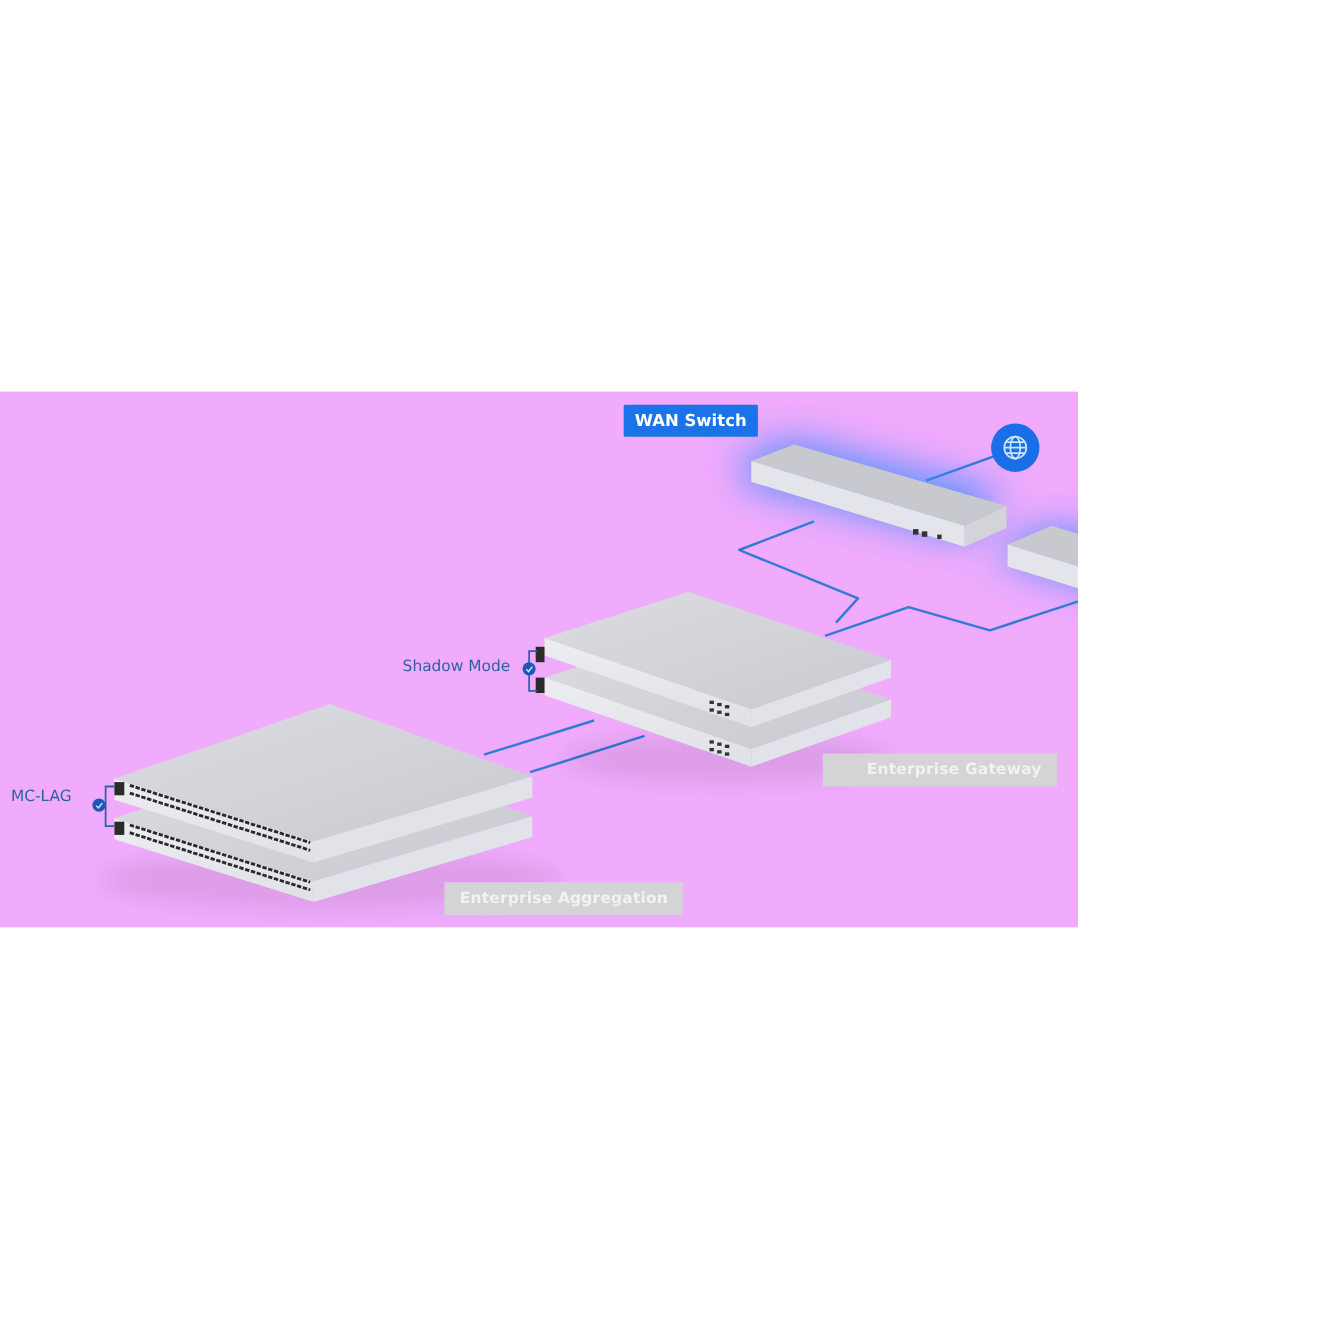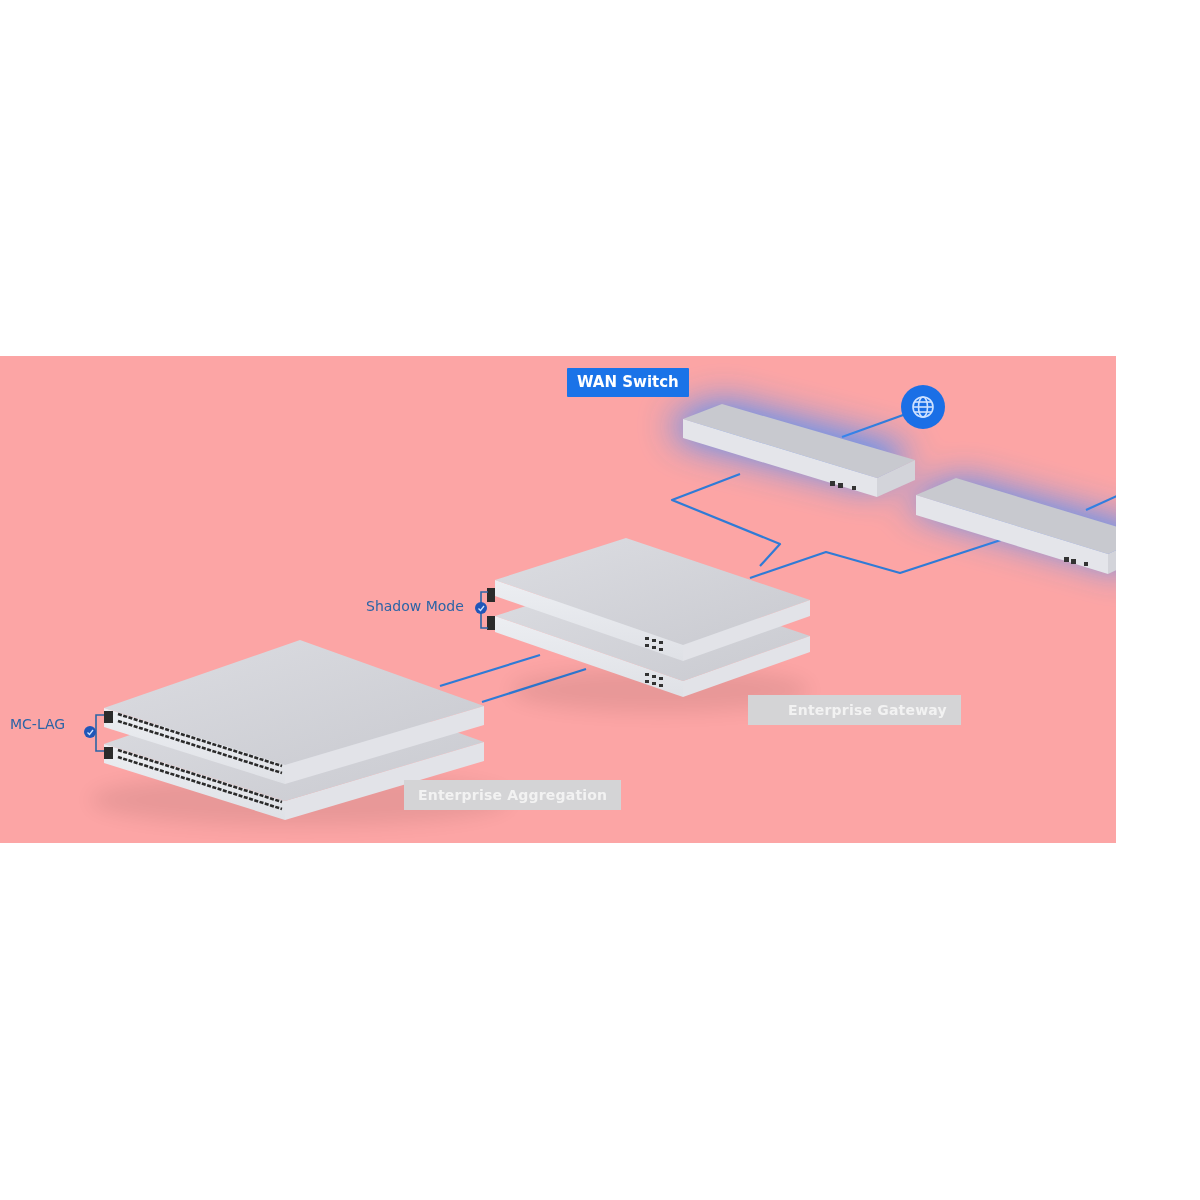--- a/index.html
+++ b/index.html
@@ -1,22 +1,22 @@
 <!DOCTYPE html>
 <html><head>
 <meta charset="utf-8">
 <style>
   html, body { margin: 0; padding: 0; background: #ffffff; }
   body { width: 1200px; height: 1200px; position: relative; overflow: hidden; font-family: "DejaVu Sans", sans-serif; }
-  .panel { position: absolute; left: 0; top: 356px; width: 1116px; height: 487px; background: #fca5a5; overflow: hidden; }
+  .panel { position: absolute; left: 0; top: 356px; width: 980px; height: 487px; background: #f0abfc; overflow: hidden; }
   svg.scene { position: absolute; left: 0; top: 0; width: 1200px; height: 487px; }
   .badge-wan { position: absolute; left: 567px; top: 12px; height: 29px; padding: 0 10px; background: #1a73e8; color: #ffffff; font-weight: bold; font-size: 15px; line-height: 29px; border-radius: 1px; }
   .product-label { position: absolute; height: 30px; line-height: 30px; padding: 0 14px; background: #d4d4d6; color: #f2f2f2; font-size: 14px; font-weight: bold; letter-spacing: 0.2px; }
-  .label-gateway { left: 748px; top: 339px; padding-left: 40px; }
-  .label-aggregation { left: 404px; top: 424px; }
+  .label-gateway { left: 748px; top: 329px; padding-left: 40px; }
+  .label-aggregation { left: 404px; top: 446px; }
   .side-label { position: absolute; color: #2b64a6; font-size: 14px; }
   .label-shadow { left: 366px; top: 242px; }
   .label-mclag { left: 10px; top: 360px; }
 </style>
 </head>
 <body>
 
 <div class="panel">
   <svg class="scene" viewBox="0 356 1200 487">
     <defs>

